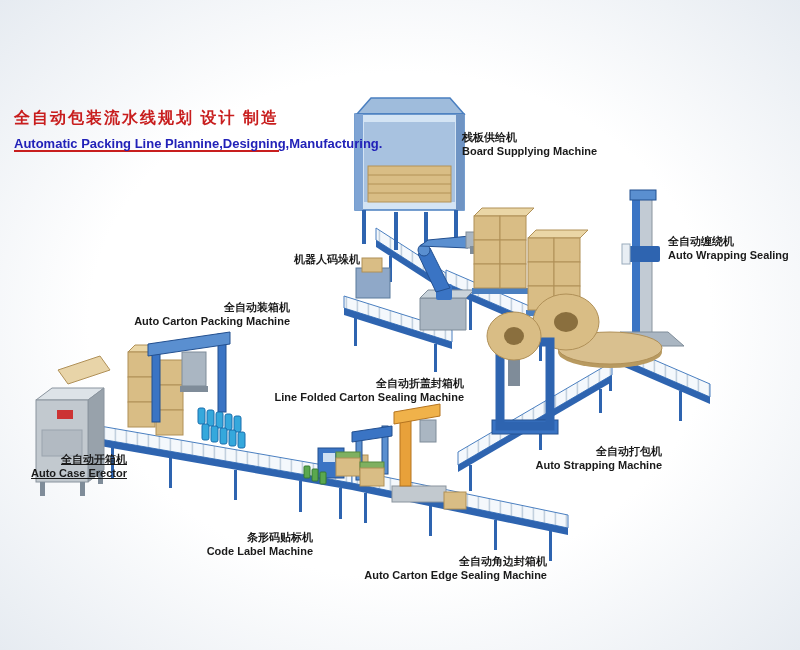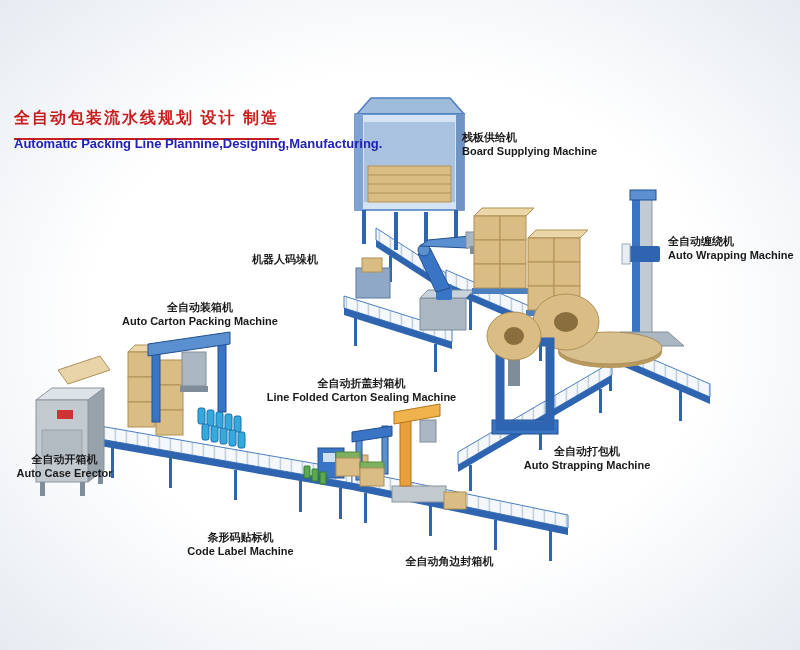--- a/index.html
+++ b/index.html
@@ -5,29 +5,29 @@
   html,body { margin:0; padding:0; background:#dfe6ec; }
   .page {
     position:relative; width:800px; height:650px; margin:0 auto;
     background: radial-gradient(ellipse at center, #ffffff 55%, #e6ebf1 100%);
     font-family:"Liberation Sans", sans-serif; overflow:hidden;
   }
   .diagram { position:absolute; left:0; top:0; }
   .title-zh {
     position:absolute; left:14px; top:108px; color:#c81e1e;
     font-size:16px; font-weight:bold; letter-spacing:2px;
-    border-bottom:2px solid #c81e1e; padding-bottom:9px; white-space:nowrap;
+    border-bottom:2px solid #c81e1e; padding-bottom:21px; white-space:nowrap;
   }
   .title-en {
     position:absolute; left:14px; top:136px; color:#2121b8;
     font-size:13px; font-weight:bold; white-space:nowrap;
   }
   .label { position:absolute; color:#1a1a1a; font-size:11px; font-weight:bold; line-height:1.3; }
   .label .zh { font-size:11px; }
-  .ta-c { text-align:center; }
+  .ta-c { text-align:right; }
   .ta-l { text-align:left; }
 </style>
 </head>
 <body>
 
 <div class="page">
 
   <svg class="diagram" width="800" height="650" viewBox="0 0 800 650">
     <defs>
       <pattern id="rollers" width="11" height="14" patternUnits="userSpaceOnUse">
@@ -236,49 +236,50 @@
   <div class="title-zh">全自动包装流水线规划 设计 制造</div>
   <div class="title-en">Automatic Packing Line Plannine,Designing,Manufacturing.</div>
 
   <div class="label ta-l" style="left:462px; top:130px; width:170px;">
     <div class="zh">栈板供给机</div>
     <div class="en">Board Supplying Machine</div>
   </div>
 
   <div class="label ta-l" style="left:668px; top:234px; width:130px;">
     <div class="zh">全自动缠绕机</div>
-    <div class="en">Auto Wrapping Machine</div>
+    <div class="en">Auto Wrapping Sealing</div>
   </div>
 
   <div class="label ta-c" style="left:210px; top:252px; width:150px;">
     <div class="zh">机器人码垛机</div>
   </div>
 
   <div class="label ta-c" style="left:110px; top:300px; width:180px;">
     <div class="zh">全自动装箱机</div>
     <div class="en">Auto Carton Packing Machine</div>
   </div>
 
   <div class="label ta-c" style="left:235px; top:376px; width:205px;margin-left:24px;">
     <div class="zh">全自动折盖封箱机</div>
     <div class="en">Line Folded Carton Sealing Machine</div>
   </div>
 
-  <div class="label ta-c" style="left:2px; top:452px; width:125px;">
+  <div class="label ta-c" style="left:2px; top:452px; width:125px;text-decoration:underline;">
     <div class="zh">全自动开箱机</div>
     <div class="en">Auto Case Erector</div>
   </div>
 
   <div class="label ta-c" style="left:512px; top:444px; width:150px;">
     <div class="zh">全自动打包机</div>
     <div class="en">Auto Strapping Machine</div>
   </div>
 
   <div class="label ta-c" style="left:168px; top:530px; width:145px;">
     <div class="zh">条形码贴标机</div>
     <div class="en">Code Label Machine</div>
   </div>
 
   <div class="label ta-c" style="left:352px; top:554px; width:195px;">
     <div class="zh">全自动角边封箱机</div>
+    <div class="en">Auto Carton Edge Sealing Machine</div>
   </div>
 
 </div>
 
 </body></html>

